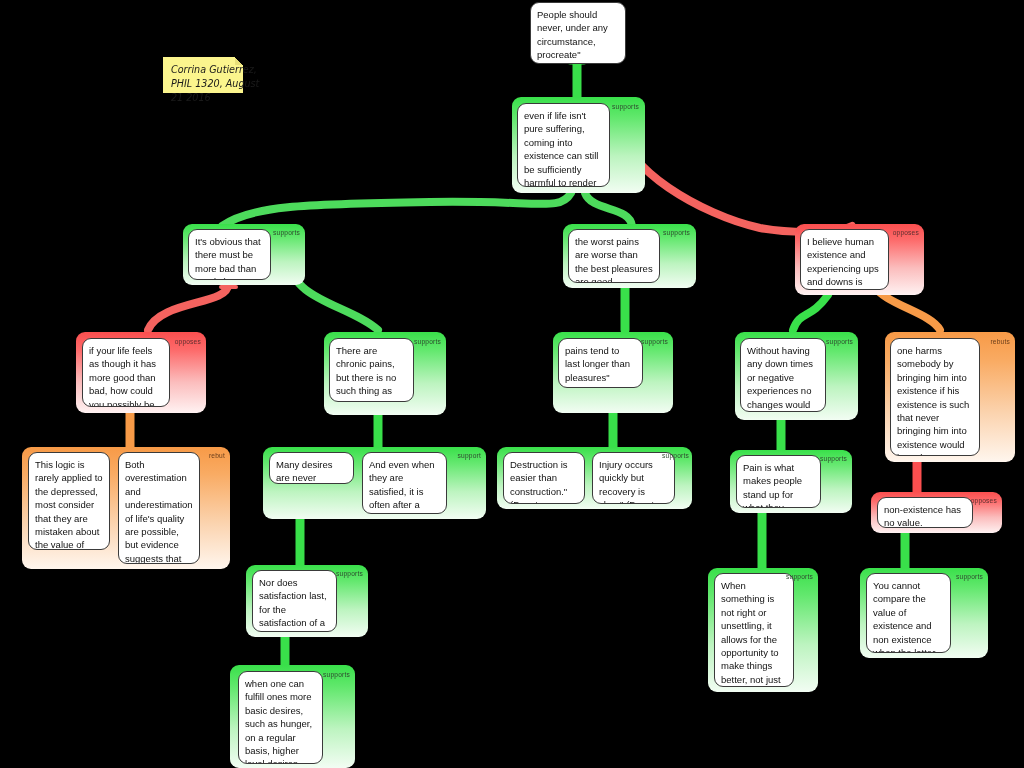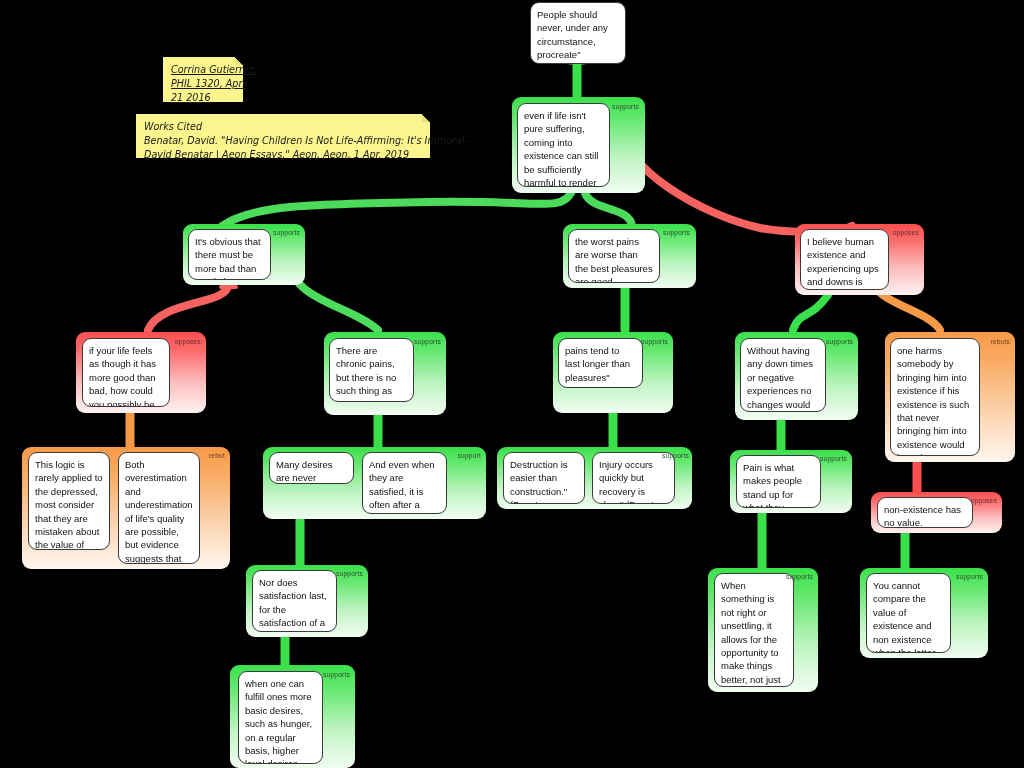--- a/index.html
+++ b/index.html
@@ -73,33 +73,27 @@
       <path d="M781,420 C781,438 781,435 781,450" stroke="#39e04a" stroke-width="9"></path>
 
       <path d="M762,513 C762,545 762,550 762,568" stroke="#39e04a" stroke-width="9"></path>
 
       <path d="M917,462 C917,480 917,478 917,492" stroke="#fb4f4f" stroke-width="9"></path>
 
       <path d="M905,533 C905,552 905,552 905,568" stroke="#39e04a" stroke-width="9"></path>
     </g>
   </svg>
 
-  <div class="sticky" style="left:163px;top:57px;width:80px;height:45px;text-decoration:underline;">
+  <div class="sticky" style="left:163px;top:57px;width:80px;height:36px;">
     <span class="fold"></span>
     <span class="sticky-line">Corrina Gutierrez,</span>
-    <span class="sticky-line">PHIL 1320, April</span>
+    <span class="sticky-line">PHIL 1320, August</span>
     <span class="sticky-line">21 2016</span>
   </div>
 
-  <div class="sticky" style="left:136px;top:114px;width:294px;height:44px;">
-    <span class="fold"></span>
-    <span class="sticky-line">Works Cited</span>
-    <span class="sticky-line">Benatar, David. "Having Children Is Not Life-Affirming: It's Immoral -</span>
-    <span class="sticky-line">David Benatar | Aeon Essays." Aeon, Aeon, 1 Apr. 2019</span>
-  </div>
 
   <div class="node plain" style="left:530px;top:2px;width:96px;height:62px;">
     <div class="card" style="left:0;top:0;width:96px;height:62px;">People should never, under any circumstance, procreate" (Benatar 2017).</div>
   </div>
 
   <div class="node support" style="left:512px;top:97px;width:133px;height:96px;">
     <div class="card" style="left:5px;top:6px;width:93px;height:84px;">even if life isn't pure suffering, coming into existence can still be sufficiently harmful to render procreation wrong" (Benatar, 2017).</div>
     <span class="reltag" style="right:6px;top:6px;">supports</span>
   </div>
 

